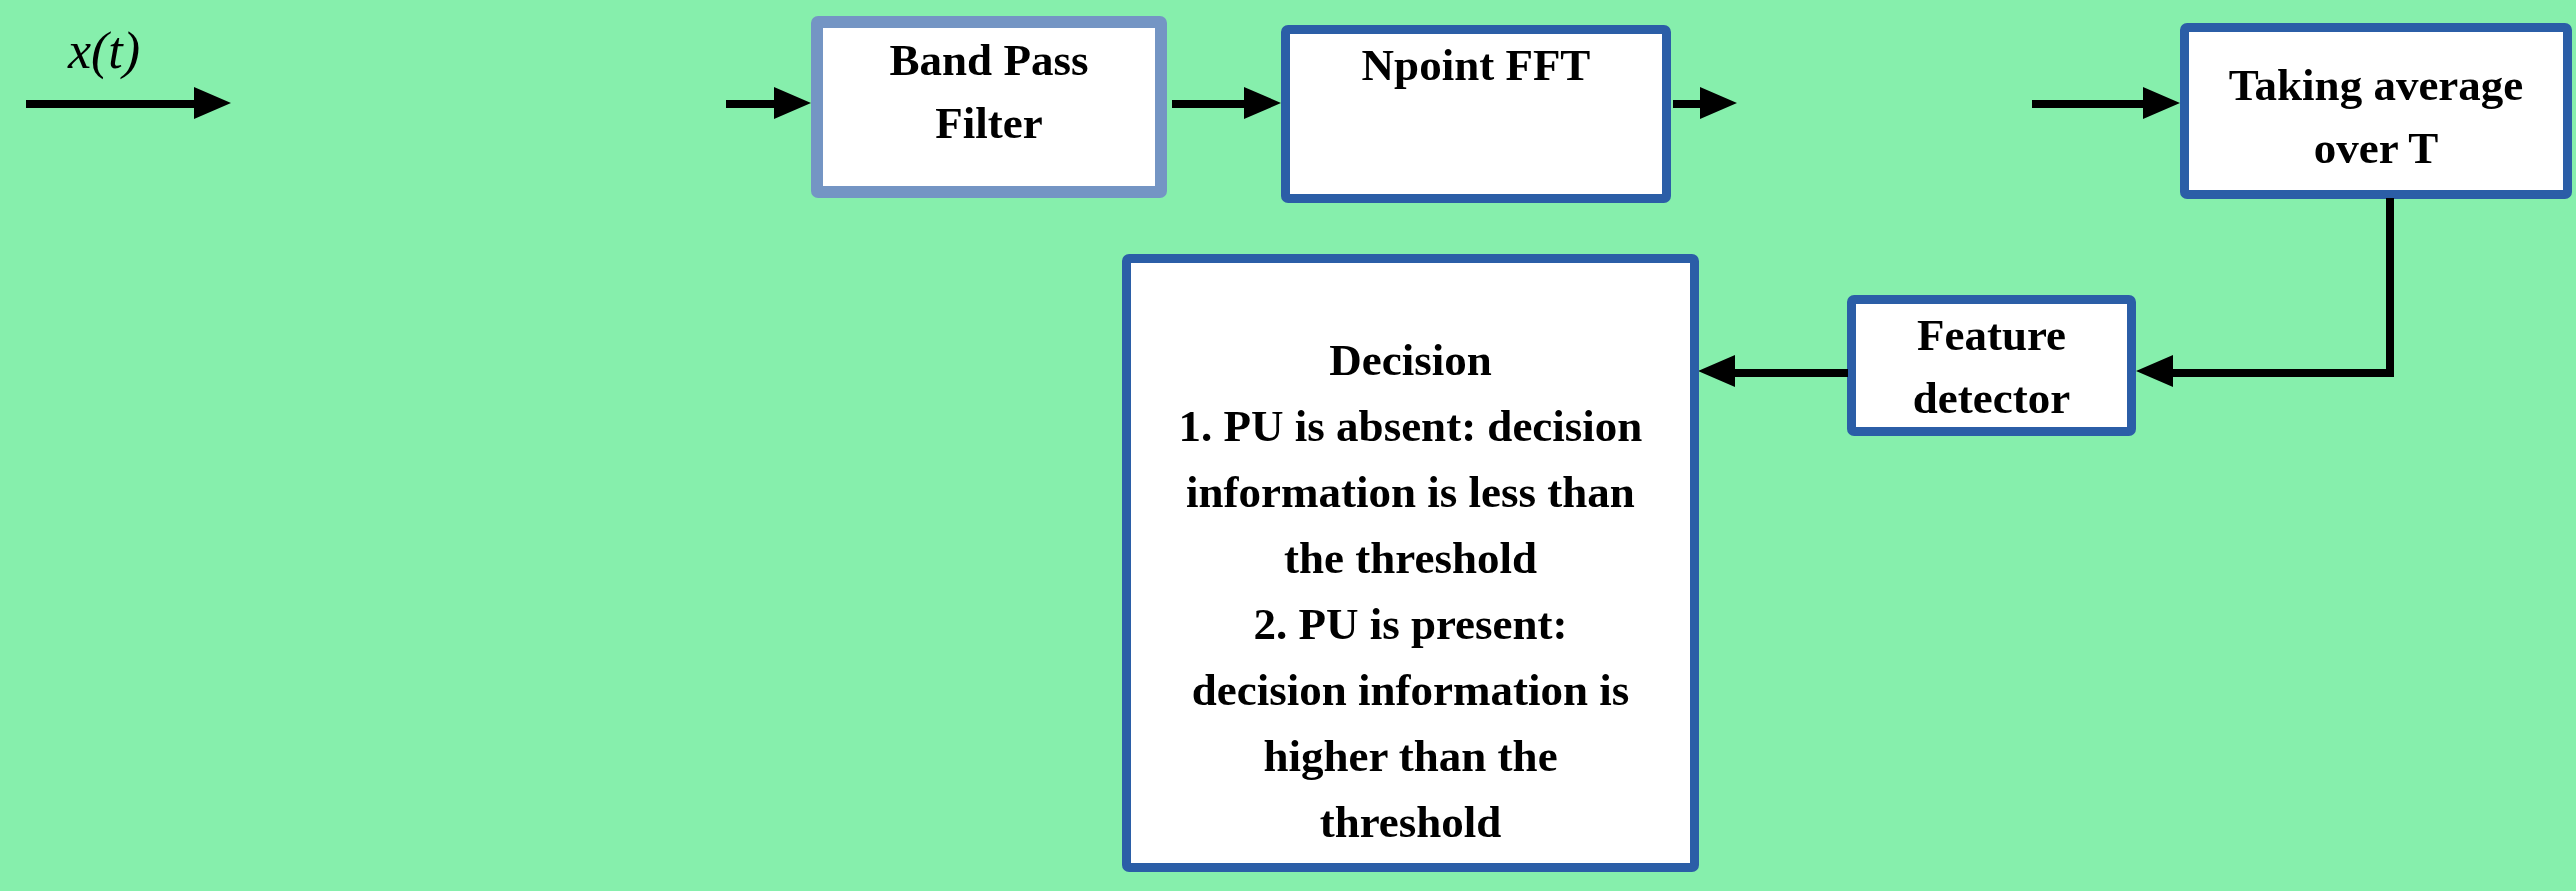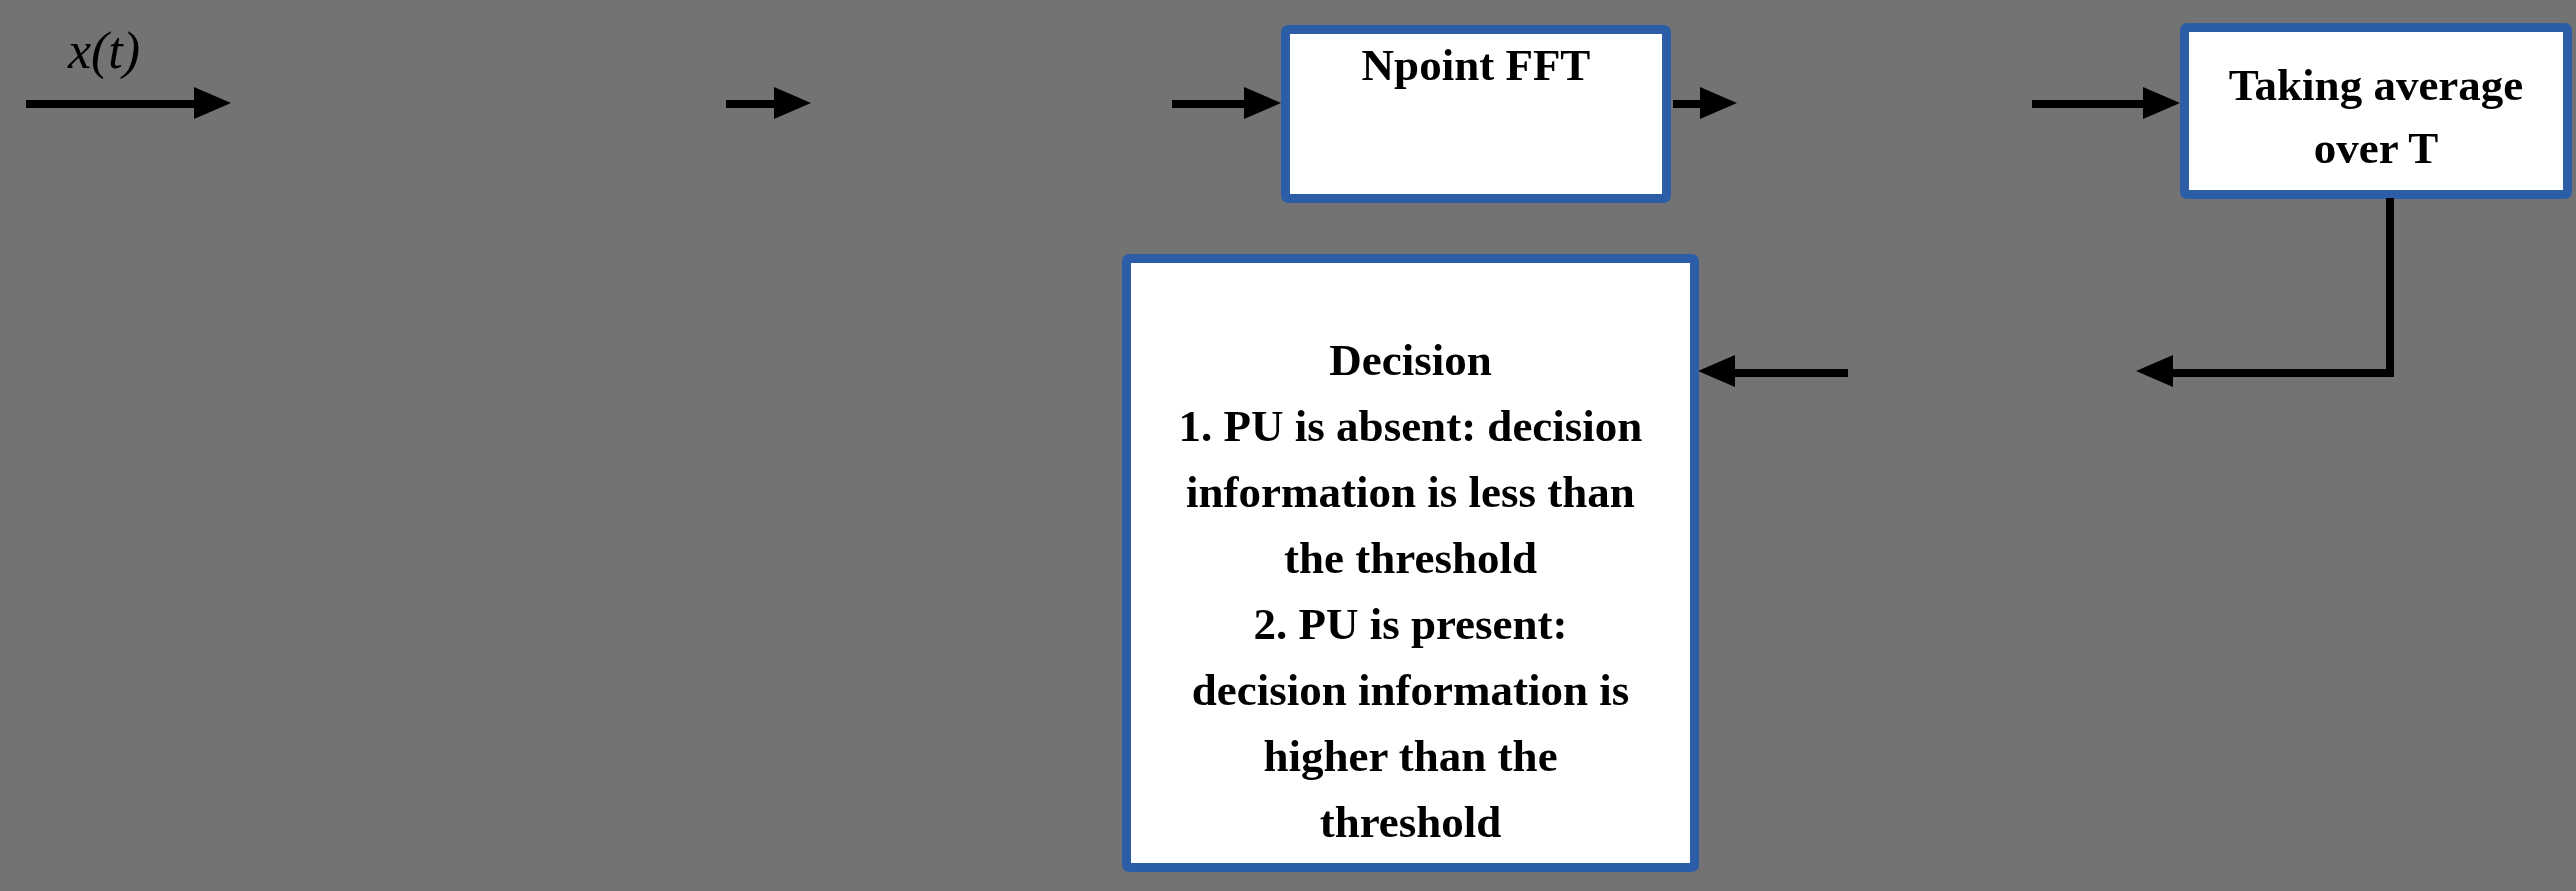--- a/index.html
+++ b/index.html
@@ -4,21 +4,21 @@
 <style>
   html, body {
     margin: 0;
     padding: 0;
     background: #ffffff;
   }
   #canvas {
     position: relative;
     width: 2576px;
     height: 892px;
-    background: #737373;
+    background: #86efac;
     font-family: "Liberation Serif", "DejaVu Serif", serif;
     overflow: hidden;
   }
 
   
   .block {
     position: absolute;
     box-sizing: border-box;
     background: #ffffff;
     border-style: solid;
@@ -108,20 +108,24 @@
     <div class="shaft-h" style="left:25.5px; top:100px; width:170px;"></div>
     <div class="head-right" style="left:194px; top:87px;"></div>
   </div>
 
 
   <div>
     <div class="shaft-h" style="left:726px; top:100px; width:51px;"></div>
     <div class="head-right" style="left:774px; top:87px;"></div>
   </div>
 
+  <div class="block light" id="block-bpf">
+    <span class="block-label">Band Pass
+Filter</span>
+  </div>
 
   <div>
     <div class="shaft-h" style="left:1172px; top:100px; width:75px;"></div>
     <div class="head-right" style="left:1244px; top:87px;"></div>
   </div>
 
   <div class="block dark" id="block-fft">
     <span class="block-label">Npoint FFT</span>
   </div>
 
@@ -140,20 +144,24 @@
     <span class="block-label">Taking average
 over T</span>
   </div>
 
   <div>
     <div class="shaft-v" style="left:2386px; top:198px; height:178px;"></div>
     <div class="shaft-h thin" style="left:2170px; top:369px; width:224px;"></div>
     <div class="head-left" style="left:2136px; top:355px;"></div>
   </div>
 
+  <div class="block dark" id="block-feature">
+    <span class="block-label">Feature
+detector</span>
+  </div>
 
   <div>
     <div class="shaft-h thin" style="left:1732px; top:369px; width:116px;"></div>
     <div class="head-left" style="left:1698px; top:355px;"></div>
   </div>
 
   <div class="block dark" id="block-decision">
     <span class="block-label">Decision
 1. PU is absent: decision
 information is less than

